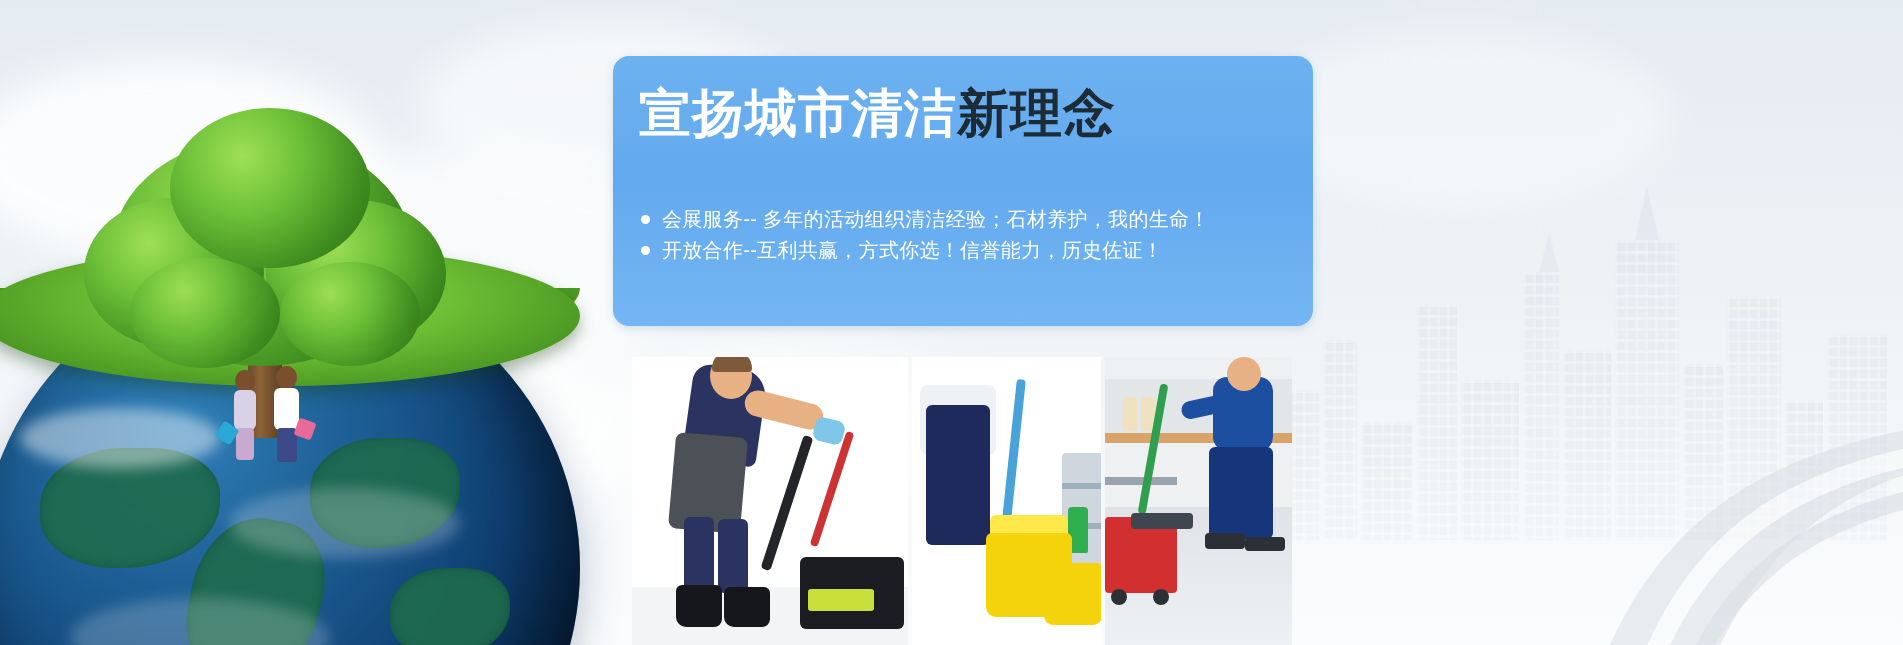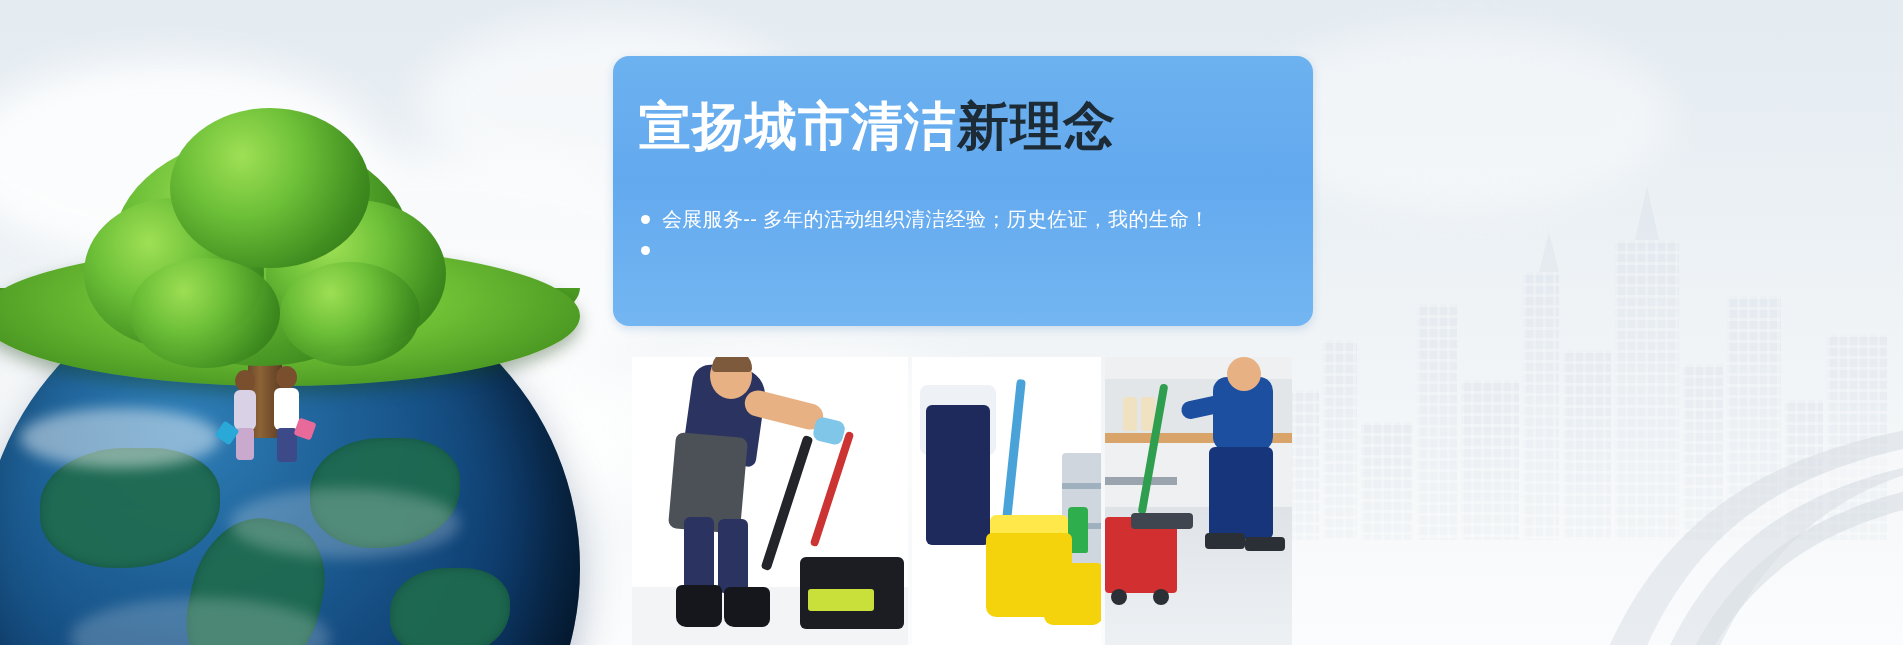--- a/index.html
+++ b/index.html
@@ -59,21 +59,21 @@
   .kid{position:absolute;border-radius:4px;}
 
   
   .panel{
     position:absolute;left:613px;top:56px;width:700px;height:270px;
     background:linear-gradient(180deg,#6cb2f0 0%,#63a9ee 45%,#73b6f2 100%);
     border-radius:16px;
     box-shadow:0 3px 10px rgba(60,120,190,.20);
   }
   .title{
-    position:absolute;left:26px;top:40px;
+    position:absolute;left:26px;top:27px;
     font-size:52px;line-height:60px;font-weight:700;letter-spacing:1px;white-space:nowrap;
   }
   .title .w{color:#ffffff;}
   .title .d{color:#1d2b36;}
   .subtitle{
     position:absolute;left:26px;top:98px;white-space:nowrap;
     font-size:31px;line-height:40px;font-weight:700;color:#14212b;letter-spacing:0px;
   }
   .bullets{position:absolute;left:28px;top:148px;margin:0;padding:0;list-style:none;}
   .bullets li{
@@ -212,24 +212,25 @@
   <div class="panel">
 
     <div class="title">
       <span class="w">宣扬城市清洁</span><span class="d">新理念</span>
     </div>
 
 
     <ul class="bullets">
       <li>
         <span class="dot"></span>
-        <span>会展服务-- 多年的活动组织清洁经验；历史佐证，我的生命！</span>
+        <span>会展服务-- 多年的活动组织清洁经验；石材养护，我的生命！</span>
       </li>
       <li>
         <span class="dot"></span>
+        <span>开放合作--互利共赢，方式你选！信誉能力，历史佐证！</span>
       </li>
     </ul>
   </div>
 
   <div class="photos">
 
     <div class="ph ph1">
       <div class="p1-floor"></div>
       <div class="p1-handle"></div>
       <div class="p1-handle2"></div>

